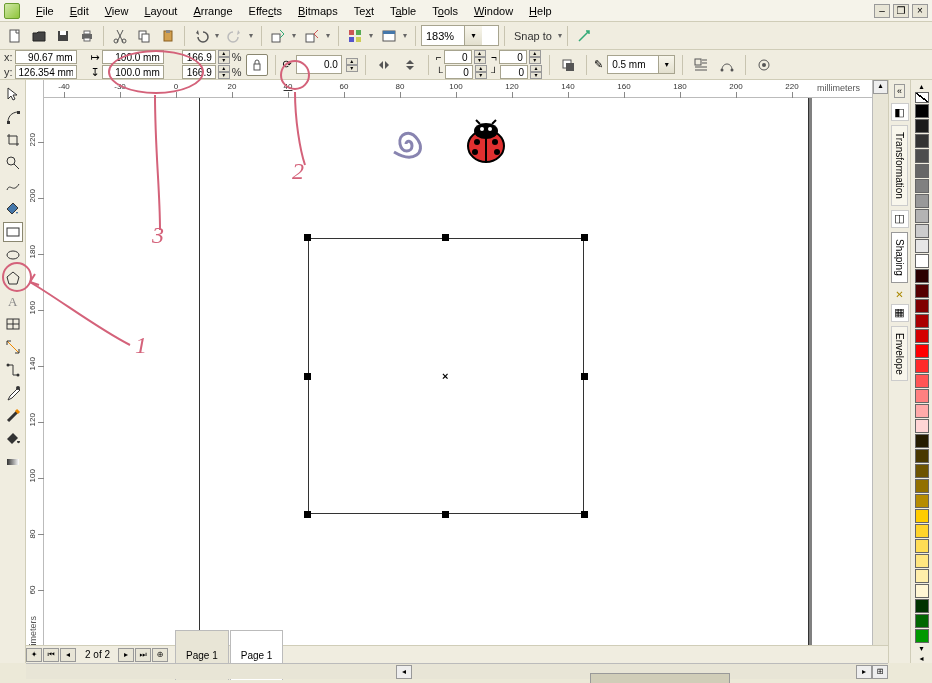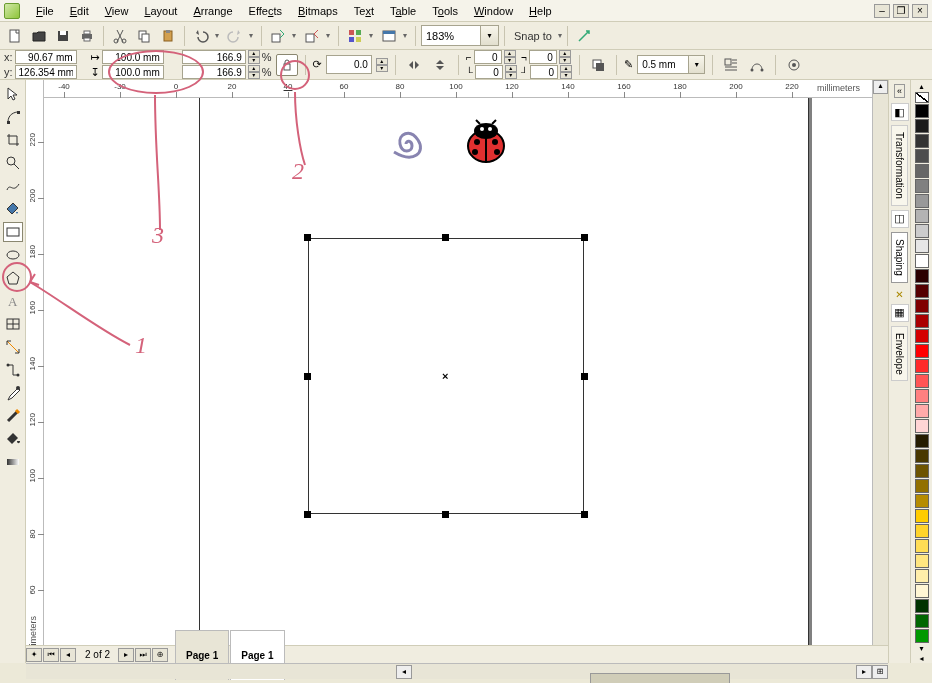--- a/index.html
+++ b/index.html
@@ -10,26 +10,26 @@
   .menubar-item u { text-decoration: underline; }
   .menubar-spacer { flex: 1; }
   .winctrl { width: 16px; height: 14px; margin-left: 3px; border: 1px solid #999; background: #e8e5d6; display: flex; align-items: center; justify-content: center; font-size: 10px; font-family: Arial; }
   .toolbar { height: 28px; background: #f0ede0; border-bottom: 1px solid #d0cdb8; display: flex; align-items: center; padding: 0 4px; gap: 2px; }
   .tbtn { width: 22px; height: 22px; display: flex; align-items: center; justify-content: center; border: 1px solid transparent; border-radius: 2px; }
   .tbtn svg { width: 16px; height: 16px; }
   .sep { width: 1px; height: 20px; background: #c8c4b0; margin: 0 3px; }
   .tdrop { display: flex; align-items: center; }
   .tdrop .arr { width: 10px; height: 22px; display: flex; align-items: center; justify-content: center; font-size: 8px; color: #666; }
   .zoom-combo { width: 78px; height: 21px; border: 1px solid #a7a48f; background: #fff; display: flex; align-items: center; position: relative; }
-  .zoom-combo input { border: none; width: 58px; font-size: 11px; padding: 0 4px; }
+  .zoom-combo input { border: none; width: 42px; font-size: 11px; padding: 0 4px; }
   .zoom-combo .dd { width: 18px; height: 100%; background: linear-gradient(#f8f6ec,#e2dfce); border-left: 1px solid #a7a48f; display: flex; align-items: center; justify-content: center; font-size: 8px; }
   .propbar { height: 30px; background: #f0ede0; border-bottom: 1px solid #d0cdb8; display: flex; align-items: center; padding: 0 4px; gap: 4px; }
   .propbar .lbl { font-size: 11px; color: #333; }
   .small-input { width: 62px; height: 14px; border: 1px solid #a7a48f; background: #fff; font-size: 10px; padding: 0 3px; text-align: right; }
-  .spin-input { width: 64px; height: 14px; border: 1px solid #a7a48f; background: #fff; font-size: 10px; padding: 0 3px; text-align: right; }
+  .spin-input { width: 34px; height: 14px; border: 1px solid #a7a48f; background: #fff; font-size: 10px; padding: 0 3px; text-align: right; }
   .stack { display: flex; flex-direction: column; gap: 1px; }
   .hstack { display: flex; align-items: center; gap: 2px; }
   .spin { width: 12px; display: flex; flex-direction: column; }
   .spin div { height: 7px; border: 1px solid #999; background: #e8e5d6; font-size: 6px; line-height: 5px; text-align: center; }
   .circle-ann { position: absolute; border: 2px solid #d4627a; border-radius: 50%; pointer-events: none; }
   .ann-text { position: absolute; color: #d4627a; font-family: "Segoe Script", cursive; font-size: 24px; font-style: italic; pointer-events: none; }
   .workspace { position: absolute; left: 0; top: 80px; right: 0; bottom: 20px; display: flex; }
   .toolbox { width: 26px; background: #f0ede0; border-right: 1px solid #d0cdb8; display: flex; flex-direction: column; align-items: center; padding-top: 4px; gap: 3px; }
   .tool { width: 20px; height: 20px; display: flex; align-items: center; justify-content: center; border: 1px solid transparent; }
   .tool.sel { border: 1px solid #8a8770; background: #fff; }
@@ -51,21 +51,21 @@
   .docker-icon { width: 18px; height: 18px; border: 1px solid #ccc; background: #fff; margin-bottom: 2px; display: flex; align-items: center; justify-content: center; }
   .palette { width: 22px; background: #f0ede0; border-left: 1px solid #d0cdb8; display: flex; flex-direction: column; align-items: center; padding-top: 2px; }
   .pal-scroll { font-size: 8px; height: 12px; display: flex; align-items: center; }
   .sw { width: 14px; height: 14px; margin-bottom: 1px; border: 1px solid #666; }
   .sw.none { background: #fff; position: relative; }
   .sw.none::after { content: ""; position: absolute; left: 0; top: 0; right: 0; bottom: 0; background: linear-gradient(to top right, transparent 45%, #000 45%, #000 55%, transparent 55%); }
   .statusbar-area { position: absolute; left: 26px; right: 44px; bottom: 0; height: 38px; }
   .page-tabs { height: 18px; background: #f0ede0; border-top: 1px solid #d0cdb8; display: flex; align-items: center; font-size: 10px; }
   .nav-btn { width: 16px; height: 14px; border: 1px solid #999; background: #e8e5d6; display: flex; align-items: center; justify-content: center; font-size: 8px; margin-right: 1px; }
   .page-counter { padding: 0 8px; }
-  .page-tab { padding: 19px 10px; border: 1px solid #bbb; border-bottom: none; background: #e8e5d6; margin-right: 1px; font-weight: bold; }
+  .page-tab { padding: 19px 10px; border: 1px solid #bbb; border-bottom: none; background: #e8e5d6; margin-right: 1px; }
   .page-tab.active { background: #fff; }
   .hscroll { height: 16px; background: #e8e5d6; border-top: 1px solid #bbb; display: flex; align-items: center; position: relative; }
   .hscroll .thumb { position: absolute; left: 40%; width: 140px; height: 12px; background: #d0cdb8; border: 1px solid #999; top: 1px; }
   .hscroll .sbtn { width: 16px; height: 14px; border: 1px solid #999; background: #eee; font-size: 8px; display: flex; align-items: center; justify-content: center; }
   .tick { position: absolute; background: #888; }
   .tick-h { width: 1px; height: 6px; top: 12px; }
   .tick-v { height: 1px; width: 6px; left: 12px; }
   .ticklabel-h { position: absolute; top: 2px; font-size: 8px; color: #333; transform: translateX(-50%); }
   .ticklabel-v { position: absolute; left: 2px; font-size: 8px; color: #333; transform: translateY(50%) rotate(-90deg); transform-origin: left top; }
   .outline-combo { width: 68px; height: 19px; border: 1px solid #a7a48f; background: #fff; display: flex; align-items: center; font-size: 10px; }

